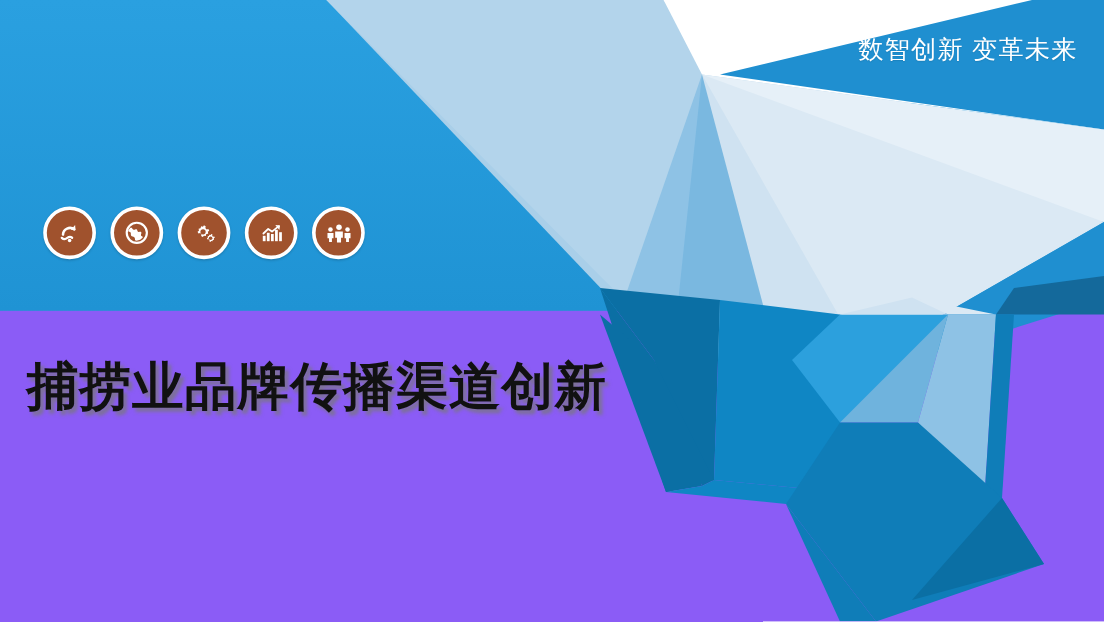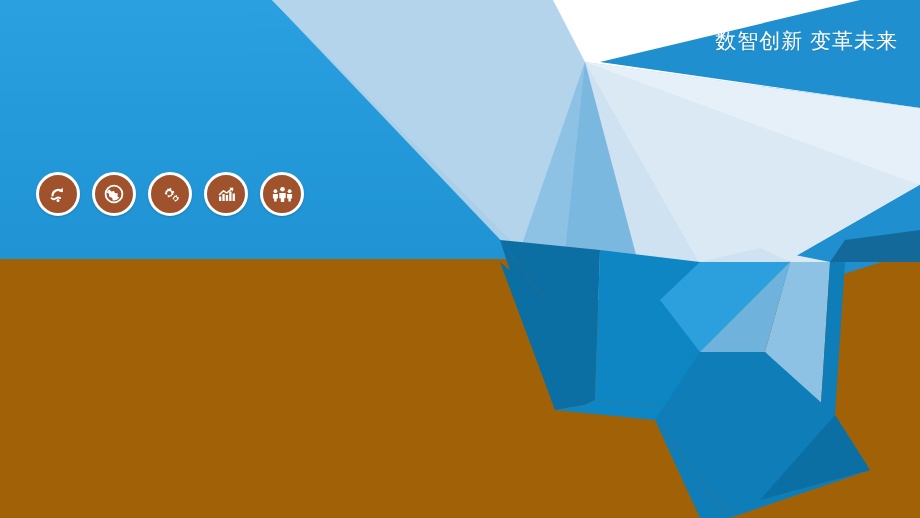--- a/index.html
+++ b/index.html
@@ -8,21 +8,21 @@
     background: #ffffff;
   }
   body {
     font-family: "Liberation Sans", "DejaVu Sans", sans-serif;
   }
   #slide {
     position: relative;
     width: 920px;
     height: 518px;
     overflow: hidden;
-    background: #a16207;
+    background: #8b5cf6;
   }
   
   .band {
     position: absolute;
     left: 0;
     top: 0;
     width: 920px;
     height: 259px;
     background: linear-gradient(180deg, #2aa0e0 0%, #1f93d4 100%);
   }
@@ -198,14 +198,15 @@
             <path d="M2.9 12.1h5v4.4H6.6V19.6H4.2v-3.1H2.9z"></path>
             <circle cx="19.6" cy="9.2" r="1.9"></circle>
             <path d="M17.1 12.1h5v4.4h-1.3V19.6h-2.4v-3.1h-1.3z"></path>
           </g>
         </svg>
       </span>
     </div>
 
   </div>
 
+  <div class="title">捕捞业品牌传播渠道创新</div>
 
 </div>
 
 </body></html>

